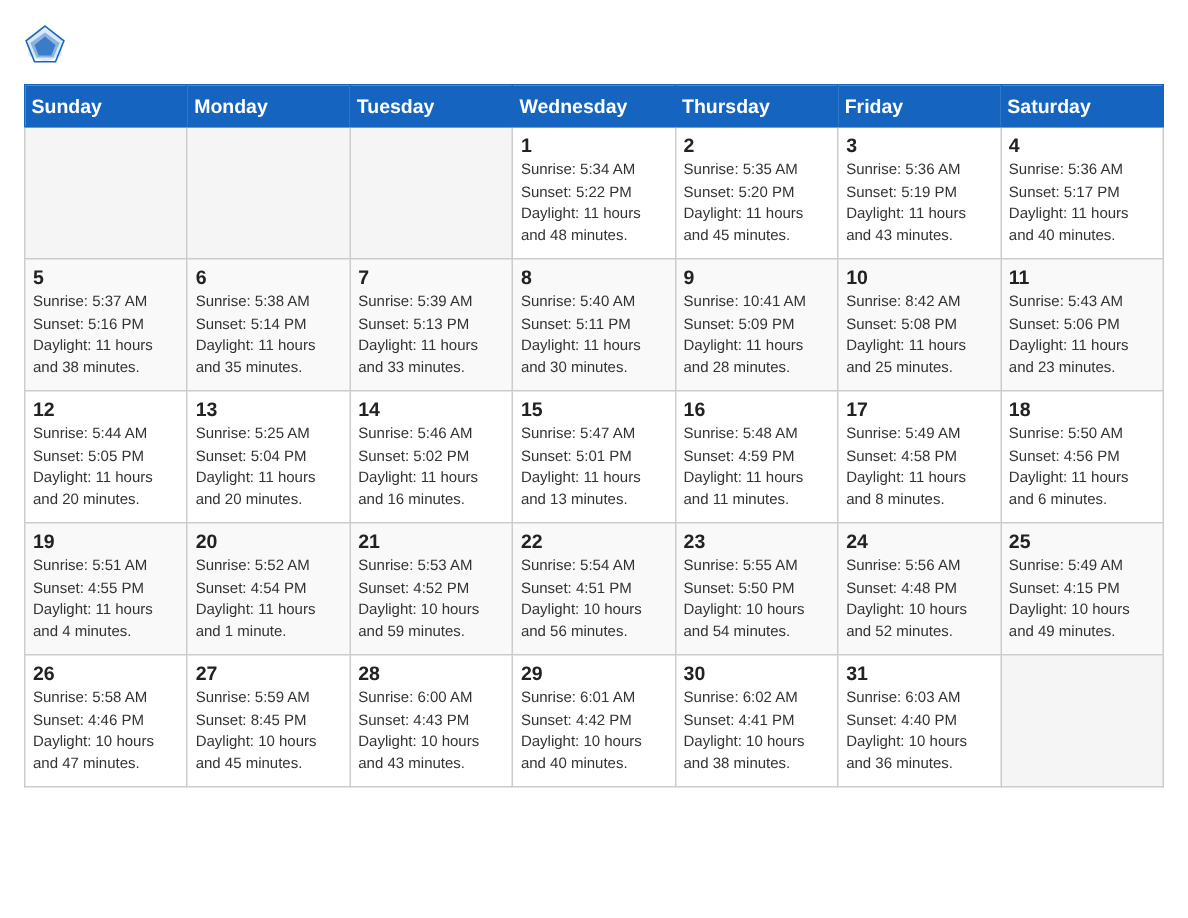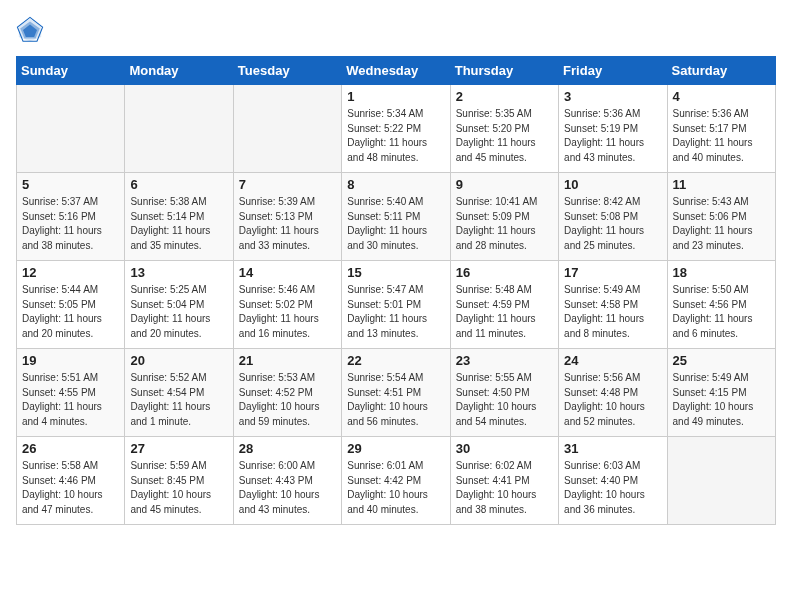--- a/index.html
+++ b/index.html
@@ -225,21 +225,21 @@
         <td>
           <div class="day-num">21</div>
           <div class="cell-text"><span>Sunrise: 5:53 AM</span><br><span>Sunset: 4:52 PM</span><br><span>Daylight: 10 hours and 59 minutes.</span></div>
         </td>
         <td>
           <div class="day-num">22</div>
           <div class="cell-text"><span>Sunrise: 5:54 AM</span><br><span>Sunset: 4:51 PM</span><br><span>Daylight: 10 hours and 56 minutes.</span></div>
         </td>
         <td>
           <div class="day-num">23</div>
-          <div class="cell-text"><span>Sunrise: 5:55 AM</span><br><span>Sunset: 4:50 PM</span><br><span>Daylight: 10 hours and 54 minutes.</span></div>
+          <div class="cell-text"><span>Sunrise: 5:55 AM</span><br><span>Sunset: 5:50 PM</span><br><span>Daylight: 10 hours and 54 minutes.</span></div>
         </td>
         <td>
           <div class="day-num">24</div>
           <div class="cell-text"><span>Sunrise: 5:56 AM</span><br><span>Sunset: 4:48 PM</span><br><span>Daylight: 10 hours and 52 minutes.</span></div>
         </td>
         <td>
           <div class="day-num">25</div>
           <div class="cell-text"><span>Sunrise: 5:49 AM</span><br><span>Sunset: 4:15 PM</span><br><span>Daylight: 10 hours and 49 minutes.</span></div>
         </td>
       </tr>

